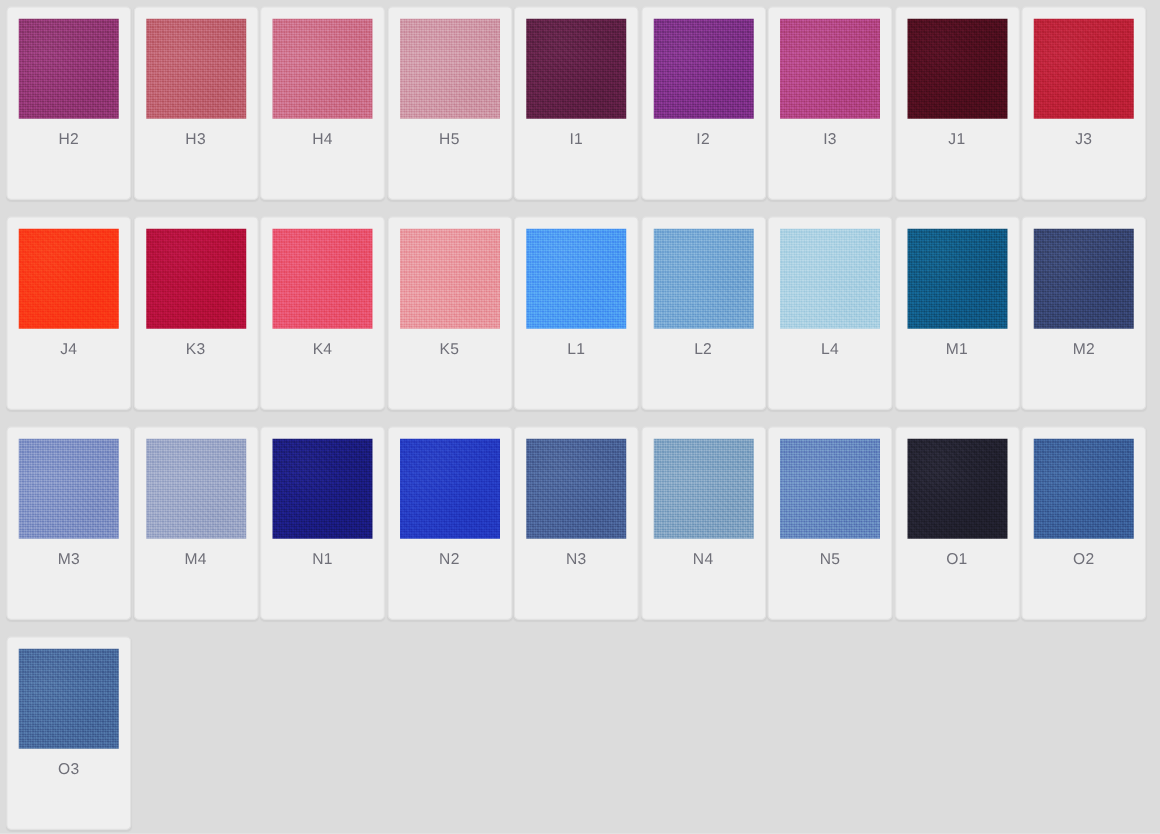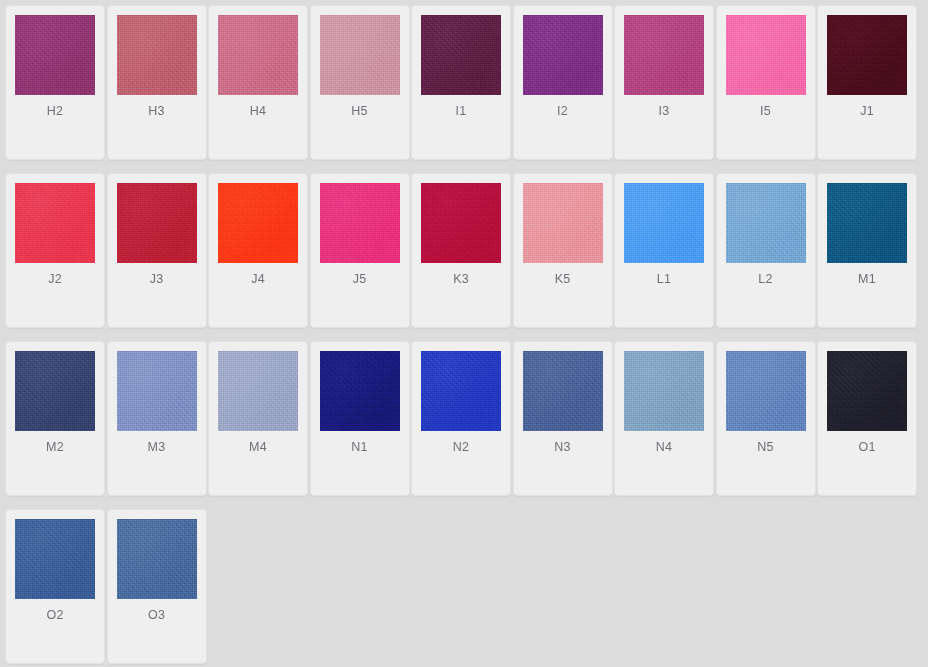--- a/index.html
+++ b/index.html
@@ -116,60 +116,56 @@
     </div>
     <div class="swatch-card">
       <div class="swatch-chip" style="background-color: rgb(122, 47, 132);"></div>
       <div class="swatch-label">I2</div>
     </div>
     <div class="swatch-card">
       <div class="swatch-chip" style="background-color: rgb(176, 66, 127);"></div>
       <div class="swatch-label">I3</div>
     </div>
     <div class="swatch-card">
-      <div class="swatch-chip" style="background-color: rgb(245, 105, 170);"></div>
-      <div class="swatch-label">I5</div>
-    </div>
-    <div class="swatch-card">
       <div class="swatch-chip" style="background-color: rgb(74, 13, 28);"></div>
       <div class="swatch-label">J1</div>
     </div>
     <div class="swatch-card">
-      <div class="swatch-chip" style="background-color: rgb(232, 55, 79);"></div>
-      <div class="swatch-label">J2</div>
-    </div>
-    <div class="swatch-card">
       <div class="swatch-chip" style="background-color: rgb(187, 32, 54);"></div>
       <div class="swatch-label">J3</div>
     </div>
     <div class="swatch-card">
       <div class="swatch-chip" style="background-color: rgb(250, 55, 22);"></div>
       <div class="swatch-label">J4</div>
     </div>
     <div class="swatch-card">
-      <div class="swatch-chip" style="background-color: rgb(232, 49, 123);"></div>
-      <div class="swatch-label">J5</div>
-    </div>
-    <div class="swatch-card">
       <div class="swatch-chip" style="background-color: rgb(180, 16, 58);"></div>
       <div class="swatch-label">K3</div>
     </div>
     <div class="swatch-card">
+      <div class="swatch-chip" style="background-color: rgb(232, 80, 107);"></div>
+      <div class="swatch-label">K4</div>
+    </div>
+    <div class="swatch-card">
       <div class="swatch-chip" style="background-color: rgb(232, 148, 156);"></div>
       <div class="swatch-label">K5</div>
     </div>
     <div class="swatch-card">
       <div class="swatch-chip" style="background-color: rgb(75, 154, 243);"></div>
       <div class="swatch-label">L1</div>
     </div>
     <div class="swatch-card">
       <div class="swatch-chip" style="background-color: rgb(116, 166, 211);"></div>
       <div class="swatch-label">L2</div>
     </div>
     <div class="swatch-card">
+      <div class="swatch-chip" style="background-color: rgb(168, 207, 226);"></div>
+      <div class="swatch-label">L4</div>
+    </div>
+    <div class="swatch-card">
       <div class="swatch-chip" style="background-color: rgb(16, 86, 127);"></div>
       <div class="swatch-label">M1</div>
     </div>
     <div class="swatch-card">
       <div class="swatch-chip" style="background-color: rgb(54, 67, 110);"></div>
       <div class="swatch-label">M2</div>
     </div>
     <div class="swatch-card">
       <div class="swatch-chip" style="background-color: rgb(126, 143, 196);"></div>
       <div class="swatch-label">M3</div>

